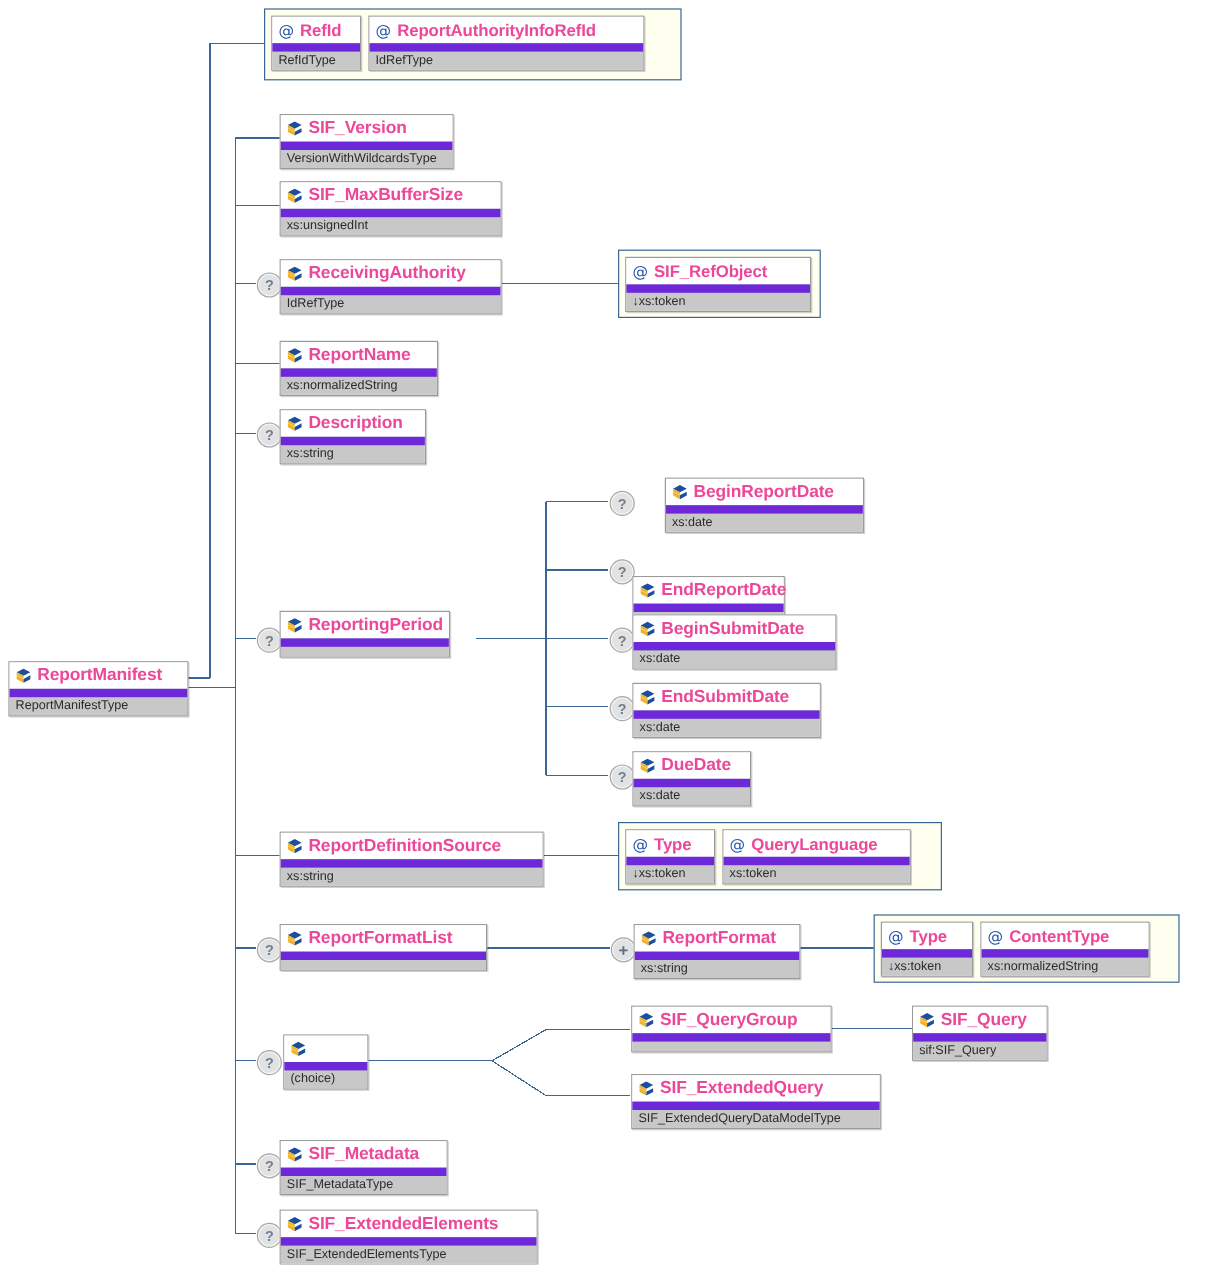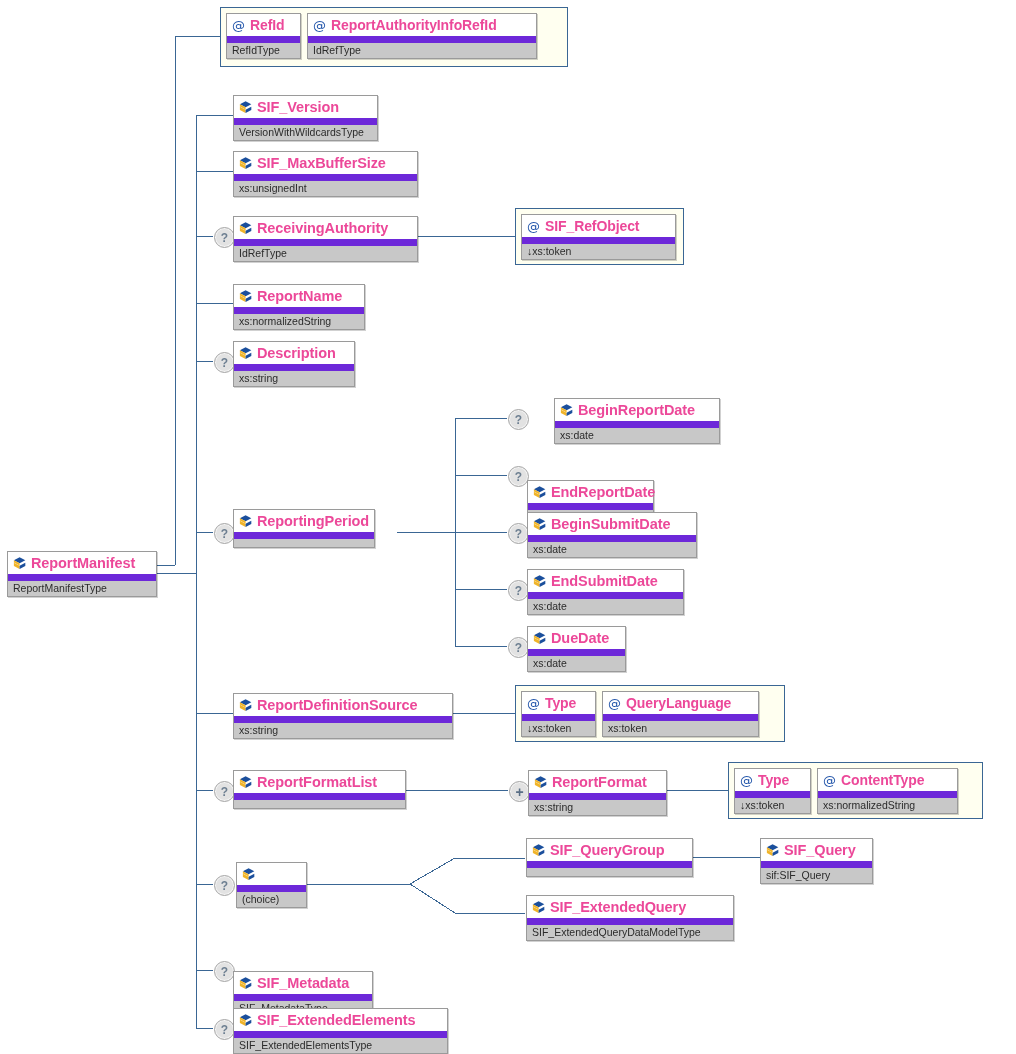--- a/index.html
+++ b/index.html
@@ -473,21 +473,21 @@
             <path d="M13.3 6.8 L7.6 9.8 L7.6 13.0 L13.3 10.0 Z" fill="#1b4f9c"></path>
             <path d="M1.9 4.2 L7.6 7.2 L7.6 9.6 L1.9 6.6 Z" fill="#f0b429"></path>
           </svg>
       </span>
       <span class="nname">SIF_ExtendedQuery</span>
     </div>
     <div class="ntype">SIF_ExtendedQueryDataModelType</div>
   </div>
 
   <div class="mark" style="left:214px;top:961px;">?</div>
-  <div class="node" style="left:233px;top:971px;width:140px;">
+  <div class="node" style="left:233px;top:950px;width:140px;">
     <div class="nrow">
       <span class="ic ic-elem">
         <svg width="15" height="14" viewBox="0 0 15 14">
             <path d="M7.6 1.2 L13.3 4.2 L7.6 7.2 L1.9 4.2 Z" fill="#1b4f9c"></path>
             <path d="M1.9 6.8 L7.6 9.8 L7.6 13.0 L1.9 10.0 Z" fill="#f0b429"></path>
             <path d="M13.3 6.8 L7.6 9.8 L7.6 13.0 L13.3 10.0 Z" fill="#1b4f9c"></path>
             <path d="M1.9 4.2 L7.6 7.2 L7.6 9.6 L1.9 6.6 Z" fill="#f0b429"></path>
           </svg>
       </span>
       <span class="nname">SIF_Metadata</span>

